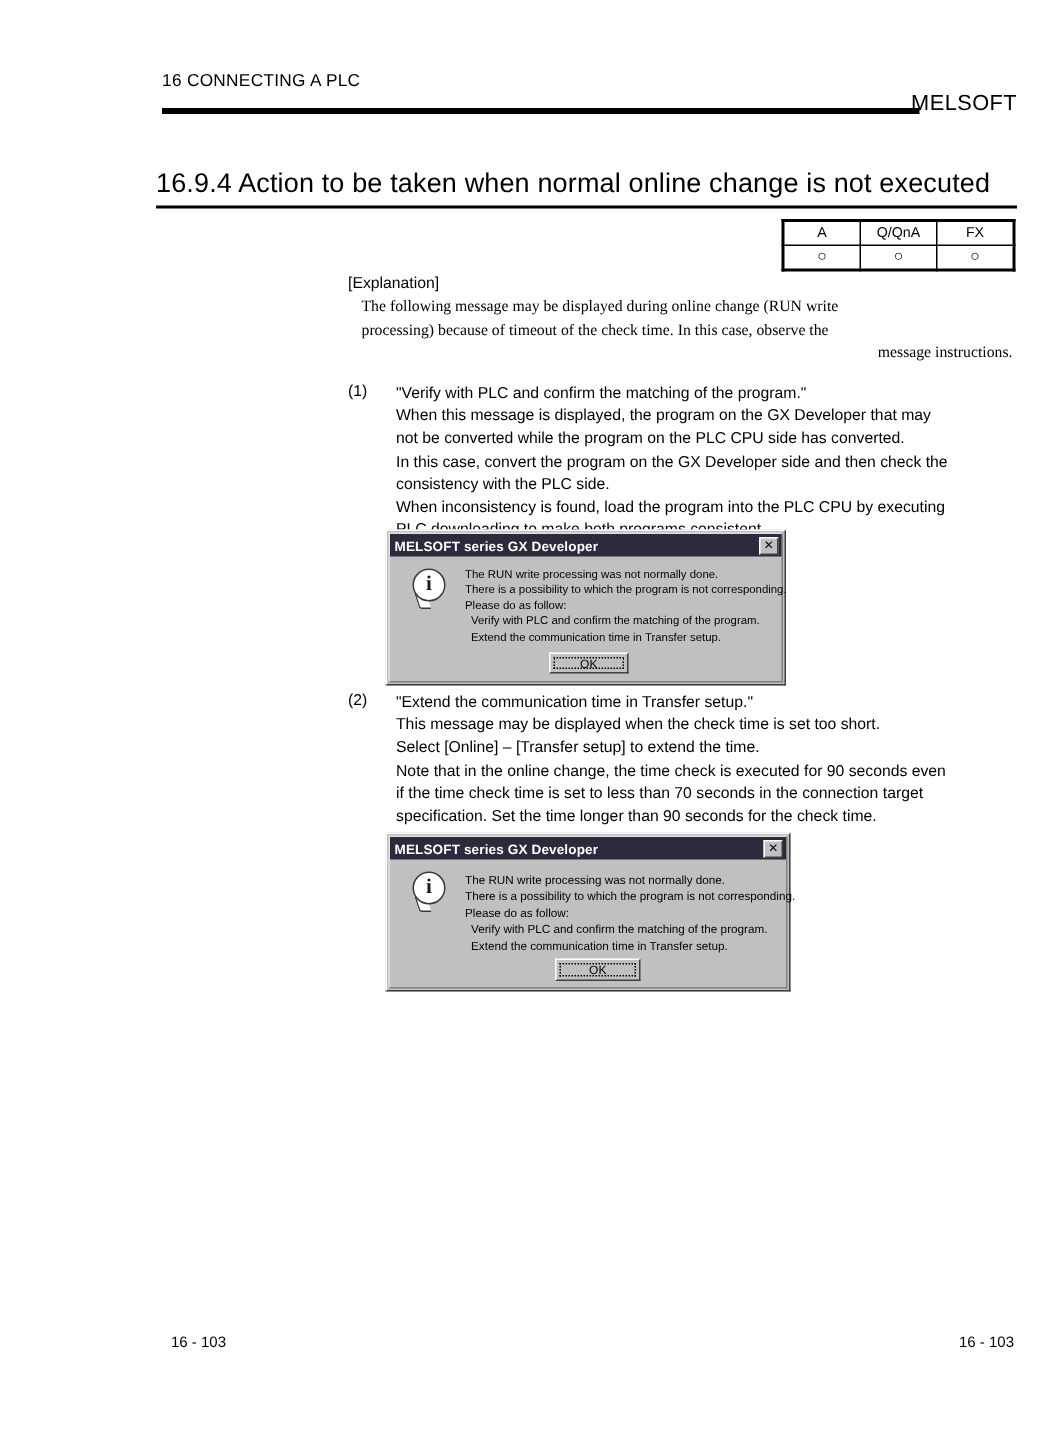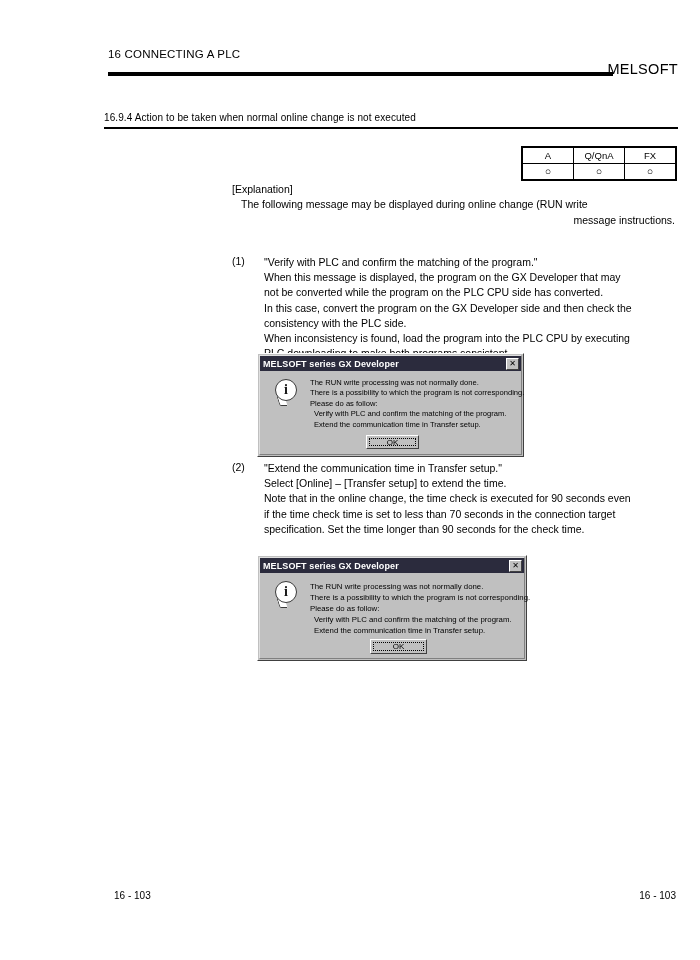--- a/index.html
+++ b/index.html
@@ -58,21 +58,21 @@
   }
 
   
   .section-heading {
     position: absolute;
     left: 62px;
     top: 112px;
     width: 574px;
   }
   .section-heading-text {
-    font-size: 10px;
+    font-size: 18px;
     letter-spacing: 0.1px;
     white-space: nowrap;
     padding-bottom: 4px;
   }
   .section-heading-rule {
     width: 100%;
     height: 1.5px;
     background: #000000;
   }
 
@@ -109,20 +109,21 @@
   }
   .explanation-body {
     position: absolute;
     left: 199px;
     top: 197px;
     width: 434px;
     font-size: 10.5px;
     line-height: 15.5px;
     text-align: justify;
     text-justify: inter-word;
+    font-family: Liberation Serif, serif;
   }
   .explanation-body .last-line {
     text-align: right;
   }
 
   .item {
     position: absolute;
     width: 460px;
   }
   .item-num {
@@ -357,20 +358,21 @@
       <td class="mark">○</td>
       <td class="mark">○</td>
       <td class="mark">○</td>
     </tr>
   </tbody>
     </table>
 
   <div class="explanation-label">[Explanation]</div>
   <div class="explanation-body">
     <div>The following message may be displayed during online change (RUN write</div>
+    <div>processing) because of timeout of the check time.   In this case, observe the</div>
     <div class="last-line">message instructions.</div>
   </div>
 
   <div class="item" id="item1">
     <div class="item-num">(1)</div>
     <div class="item-lines">
       <div>"Verify with PLC and confirm the matching of the program."</div>
       <div>When this message is displayed, the program on the GX Developer that may</div>
       <div>not be converted while the program on the PLC CPU side has converted.</div>
       <div>In this case, convert the program on the GX Developer side and then check the</div>
@@ -401,20 +403,21 @@
       <div class="ok-button">
         <div class="focus">OK</div>
       </div>
     </div>
   </div>
 
   <div class="item" id="item2">
     <div class="item-num">(2)</div>
     <div class="item-lines">
       <div>"Extend the communication time in Transfer setup."</div>
+      <div>This message may be displayed when the check time is set too short.</div>
       <div>Select [Online] – [Transfer setup] to extend the time.</div>
       <div>Note that in the online change, the time check is executed for 90 seconds even</div>
       <div>if the time check time is set to less than 70 seconds in the connection target</div>
       <div>specification.  Set the time longer than 90 seconds for the check time.</div>
     </div>
   </div>
 
   <div class="dialog" id="dialog-2">
     <div class="dialog-inner"></div>
     <div class="titlebar">

